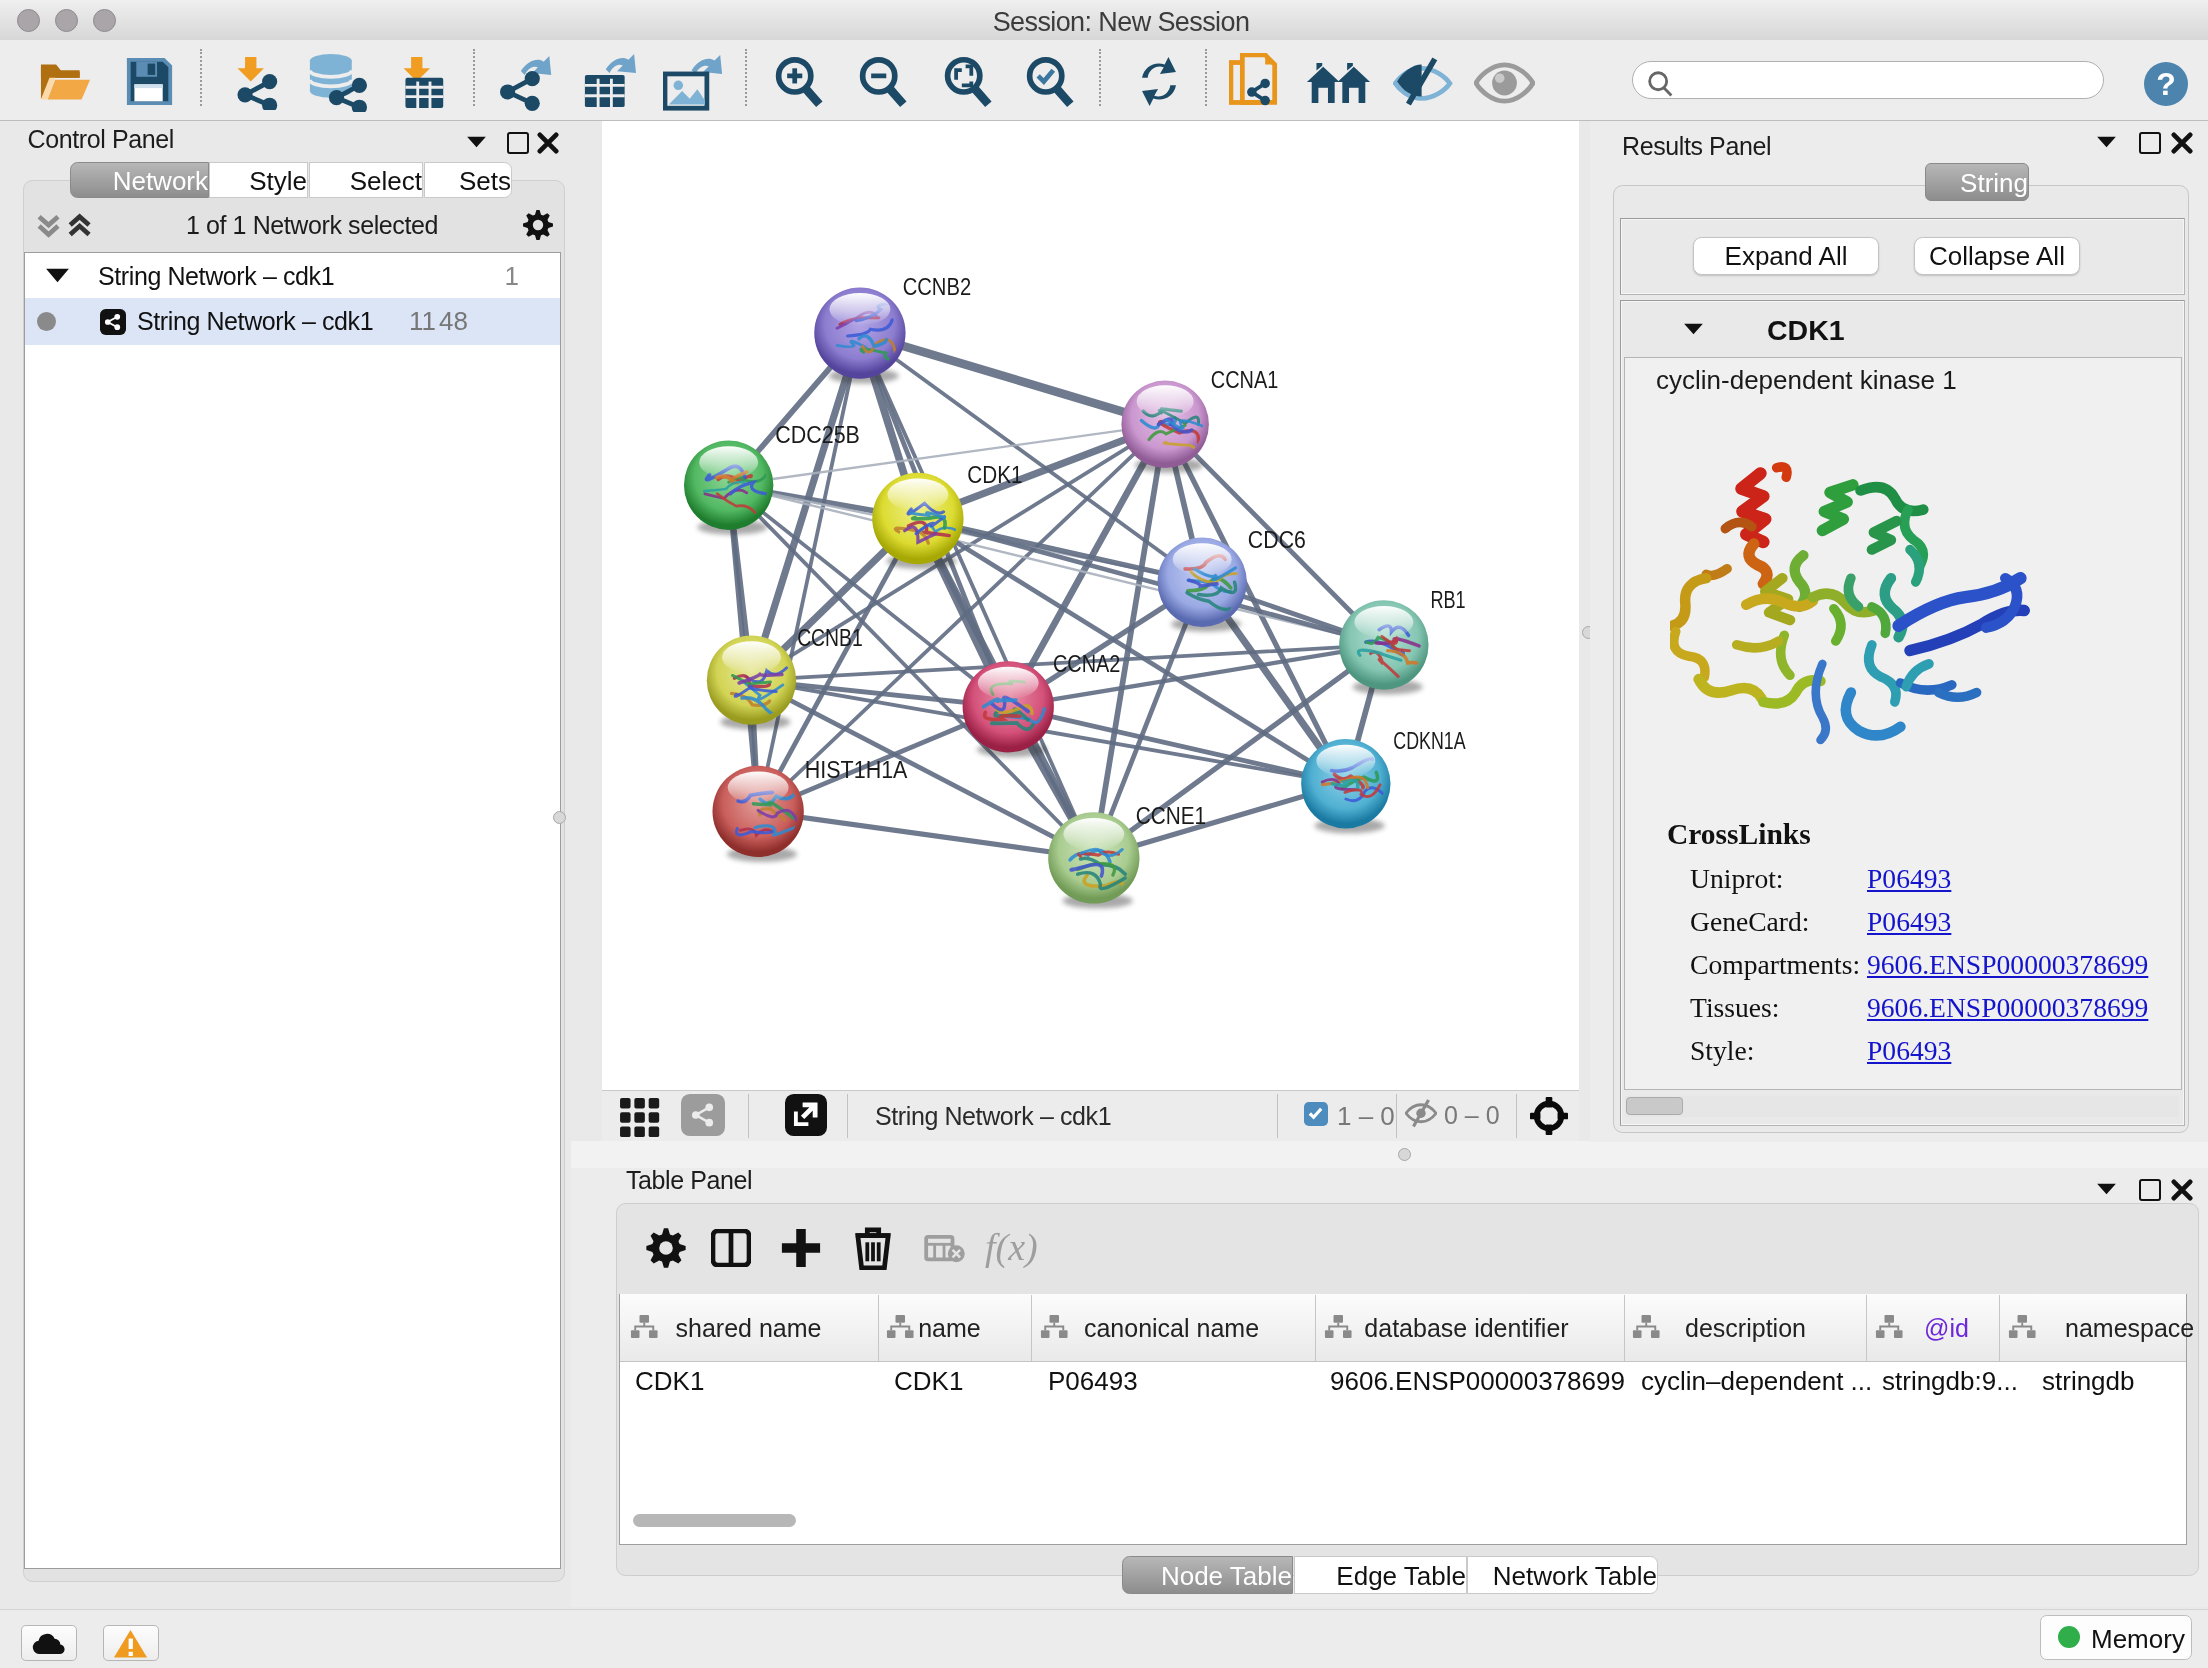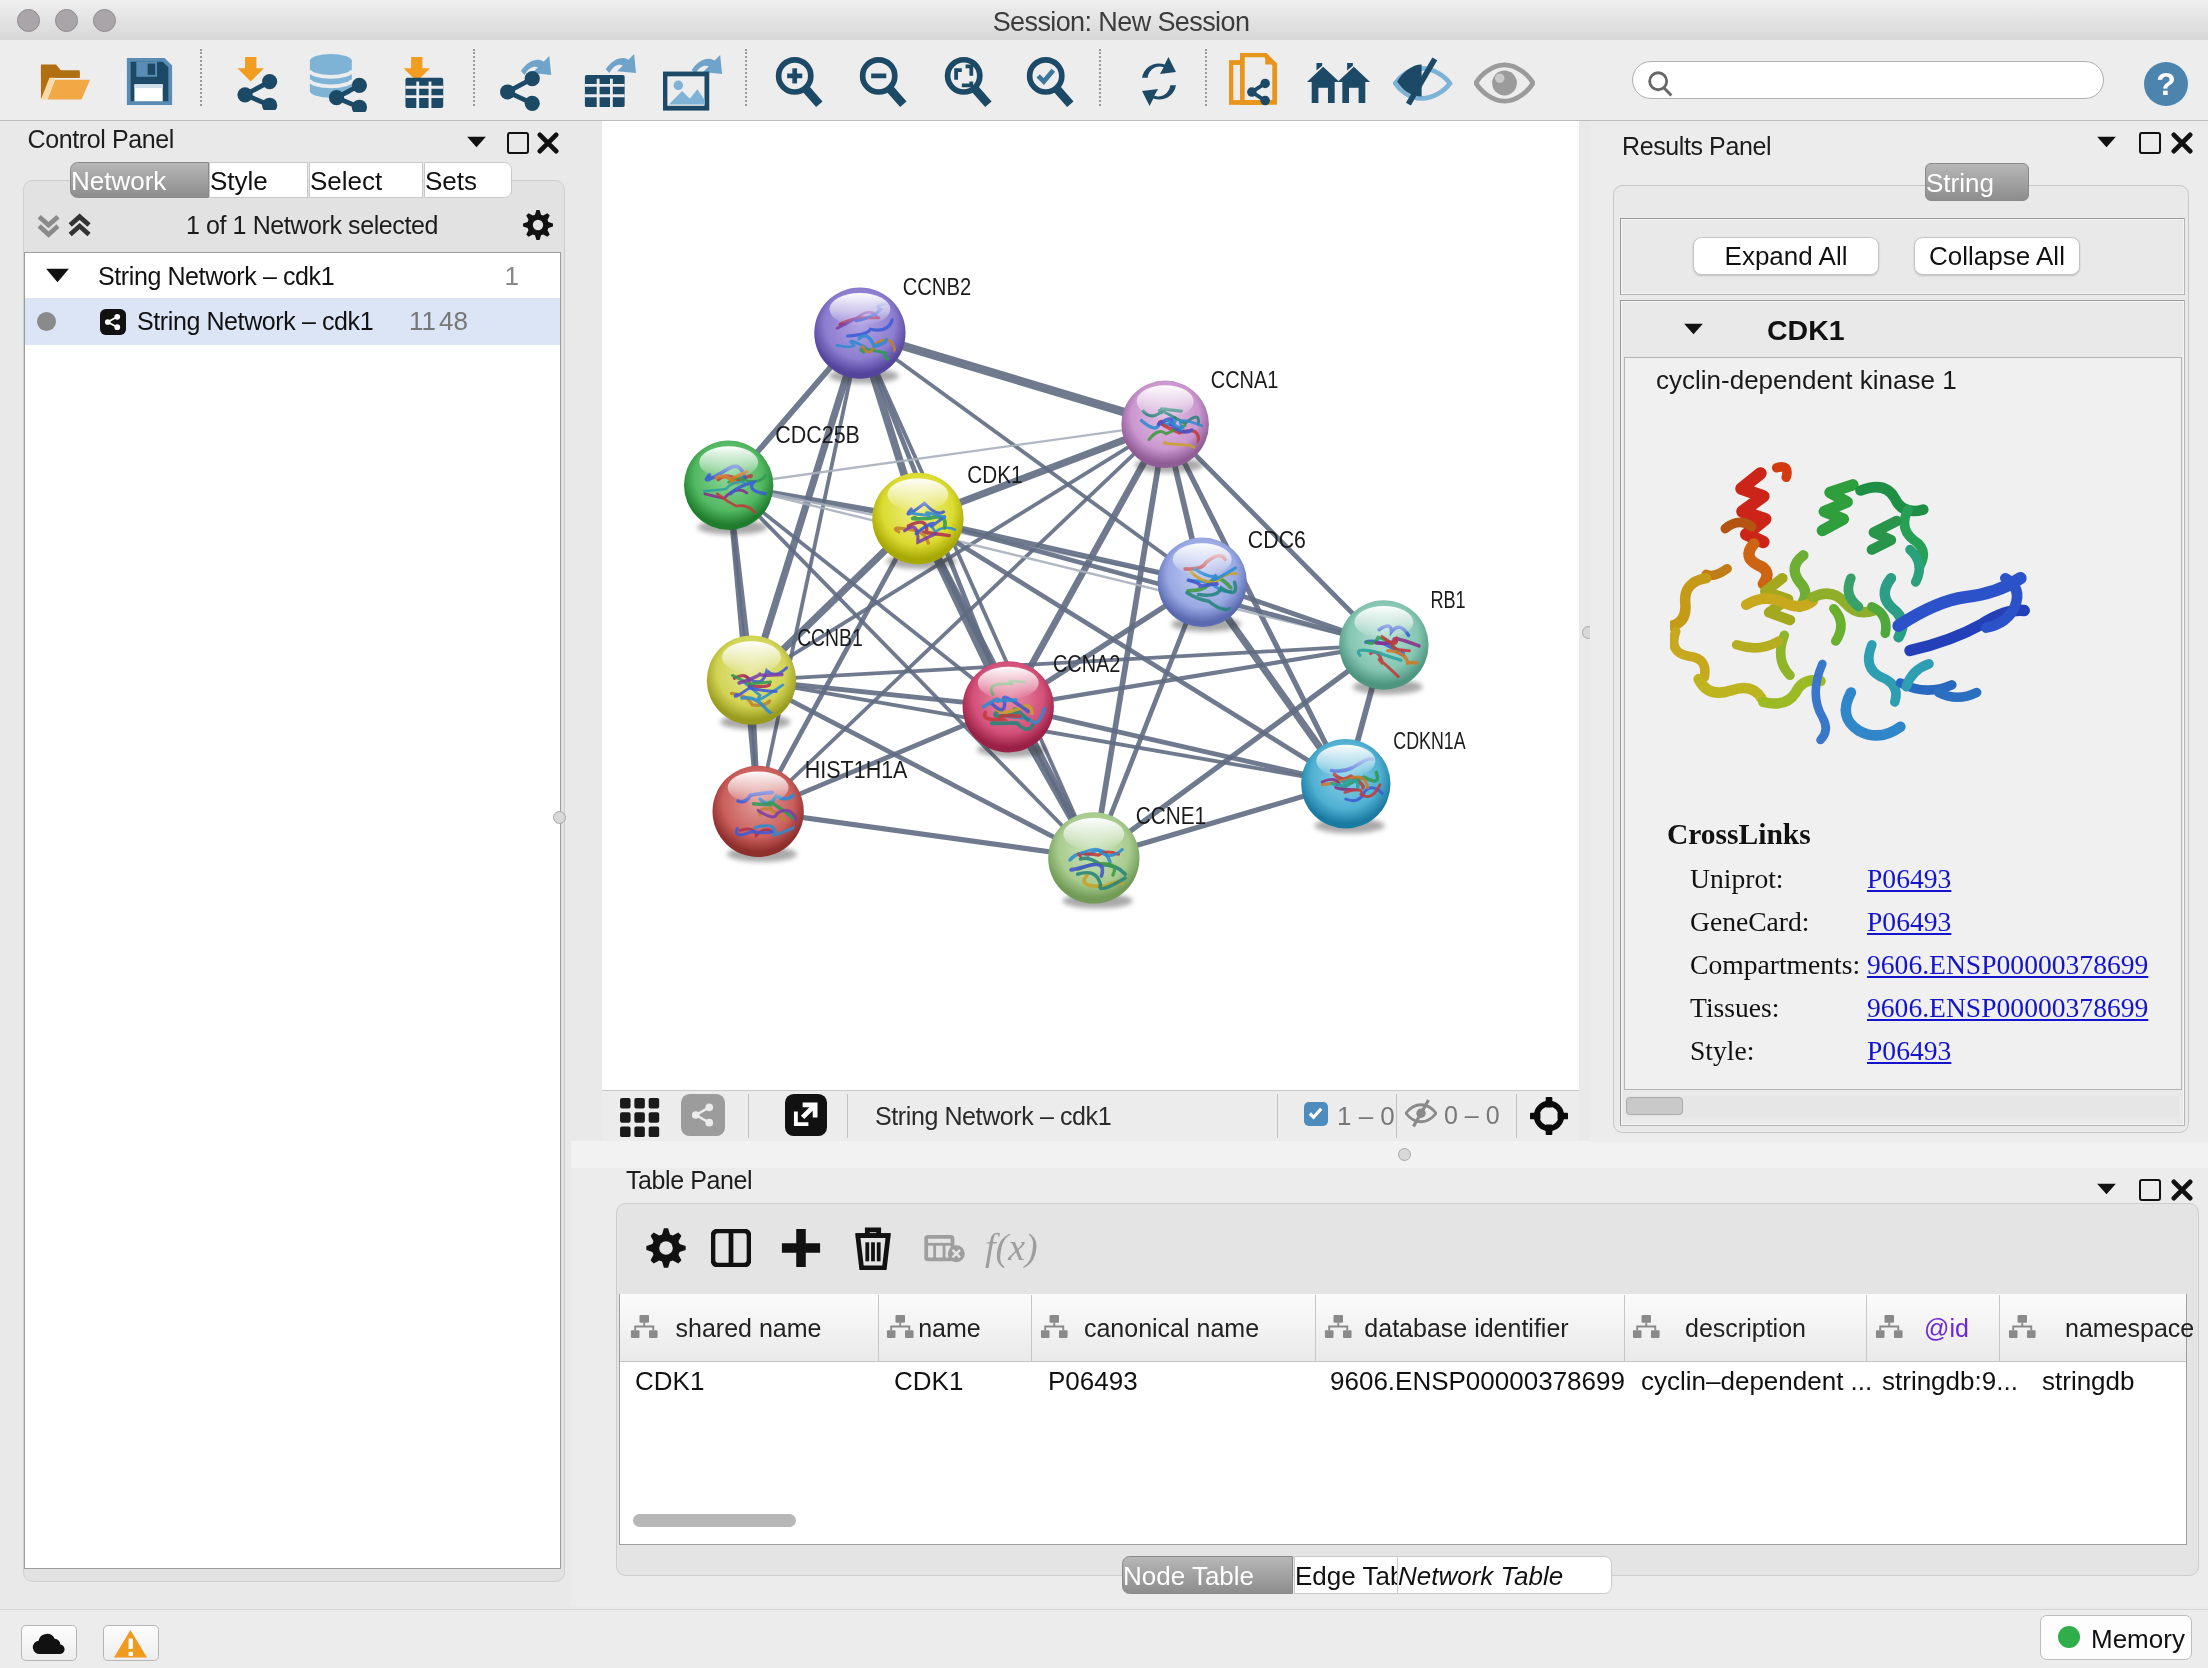--- a/index.html
+++ b/index.html
@@ -11,21 +11,21 @@
 .tl{width:23px;height:23px;border-radius:50%;top:8.6px;
   background:#a9a5a9;border:1.4px solid #8e8a8e;box-sizing:border-box;}
 .wtitle{top:6.7px;left:0;width:2208px;text-align:center;font-size:27px;letter-spacing:-0.6px;color:#3c3c3c;font-weight:500;}
 .toolbar{left:0;top:40px;width:2208px;height:80px;background:#ededed;border-bottom:1px solid #bdbdbd;}
 .tsep{top:49px;width:0;height:57px;border-left:2.9px dotted #9a9a9a;}
 .searchbox{left:1632px;top:61px;width:472px;height:38px;background:#fff;
   border:1.9px solid #b0b0b0;border-radius:20px;box-sizing:border-box;}
 .panel-title{font-size:25px;letter-spacing:-0.4px;color:#1c1c1c;}
 .seltab{background:linear-gradient(#b7b7b7,#8d8d8d);color:#fff;border:1px solid #8a8a8a;}
 .whitetab{background:#fff;color:#111;border:1px solid #c9c9c9;}
-.tabtxt{font-size:26px;text-align:left;}
+.tabtxt{font-size:26px;text-align:right;}
 .ebox{border:1.9px solid #b5b5b5;border-top-color:#9a9a9a;border-left-color:#9a9a9a;
   box-shadow:inset 0 0 0 1px #f5f5f5;}
 </style>
 </head>
 <body>
 
 <div class="abs titlebar"></div>
 <div class="abs tl" style="left:17px;"></div>
 <div class="abs tl" style="left:55px;"></div>
 <div class="abs tl" style="left:93px;"></div>
@@ -843,21 +843,21 @@
 <div class="abs" style="left:894px;top:1366px;font-size:26px;color:#111;white-space:nowrap;">CDK1</div>
 <div class="abs" style="left:1048px;top:1366px;font-size:26px;color:#111;white-space:nowrap;">P06493</div>
 <div class="abs" style="left:1330px;top:1366px;font-size:26px;color:#111;white-space:nowrap;">9606.ENSP00000378699</div>
 <div class="abs" style="left:1641px;top:1366px;font-size:26px;color:#111;white-space:nowrap;">cyclin–dependent ...</div>
 <div class="abs" style="left:1882px;top:1366px;font-size:26px;color:#111;white-space:nowrap;">stringdb:9...</div>
 <div class="abs" style="left:2042px;top:1366px;font-size:26px;color:#111;white-space:nowrap;">stringdb</div>
 <div class="abs" style="left:633px;top:1514px;width:163px;height:13.3px;background:#b7b7b7;border-radius:6.7px;"></div>
 
 <div class="abs seltab tabtxt" style="left:1122px;top:1556px;width:171px;height:38px;line-height:38px;border-radius:7.6px 0 0 7.6px;box-sizing:border-box;">Node Table</div>
 <div class="abs whitetab tabtxt" style="left:1294px;top:1556px;width:173px;height:38px;line-height:38px;box-sizing:border-box;">Edge Table</div>
-<div class="abs whitetab tabtxt" style="left:1397px;top:1556px;width:215px;height:38px;line-height:38px;border-radius:0 7.6px 7.6px 0;box-sizing:border-box;font-style:italic;">Network Table</div>
+<div class="abs whitetab tabtxt" style="left:1467px;top:1556px;width:191px;height:38px;line-height:38px;border-radius:0 7.6px 7.6px 0;box-sizing:border-box;">Network Table</div>
 
 <div class="abs" style="left:0px;top:1609px;width:2208px;height:59px;background:#ececec;border-top:1.9px solid #d4d4d4;box-sizing:border-box;"></div>
 <div class="abs" style="left:21px;top:1625px;width:56px;height:36px;background:linear-gradient(#fdfdfd,#ededed);border:1px solid #b6b6b6;border-radius:4.8px;box-sizing:border-box;"></div>
 <svg class="abs" style="left:31px;top:1633px;" width="35" height="22" viewBox="0 0 37 23">
  <path d="M10 22 a7 7 0 0 1 -2 -14 a9 9 0 0 1 17 -2 a6 6 0 0 1 6 6 a5 5 0 0 1 -1 10 z" fill="#111"></path>
 </svg>
 <div class="abs" style="left:103px;top:1625px;width:56px;height:36px;background:linear-gradient(#fdfdfd,#ededed);border:1px solid #b6b6b6;border-radius:4.8px;box-sizing:border-box;"></div>
 <svg class="abs" style="left:113px;top:1629px;" width="35" height="29.5" viewBox="0 0 37 31">
  <path d="M18.5 1 L36 30 H1 z" fill="#ef9b20"></path>
  <rect x="16.5" y="10" width="4.5" height="11" fill="#fff"></rect>

